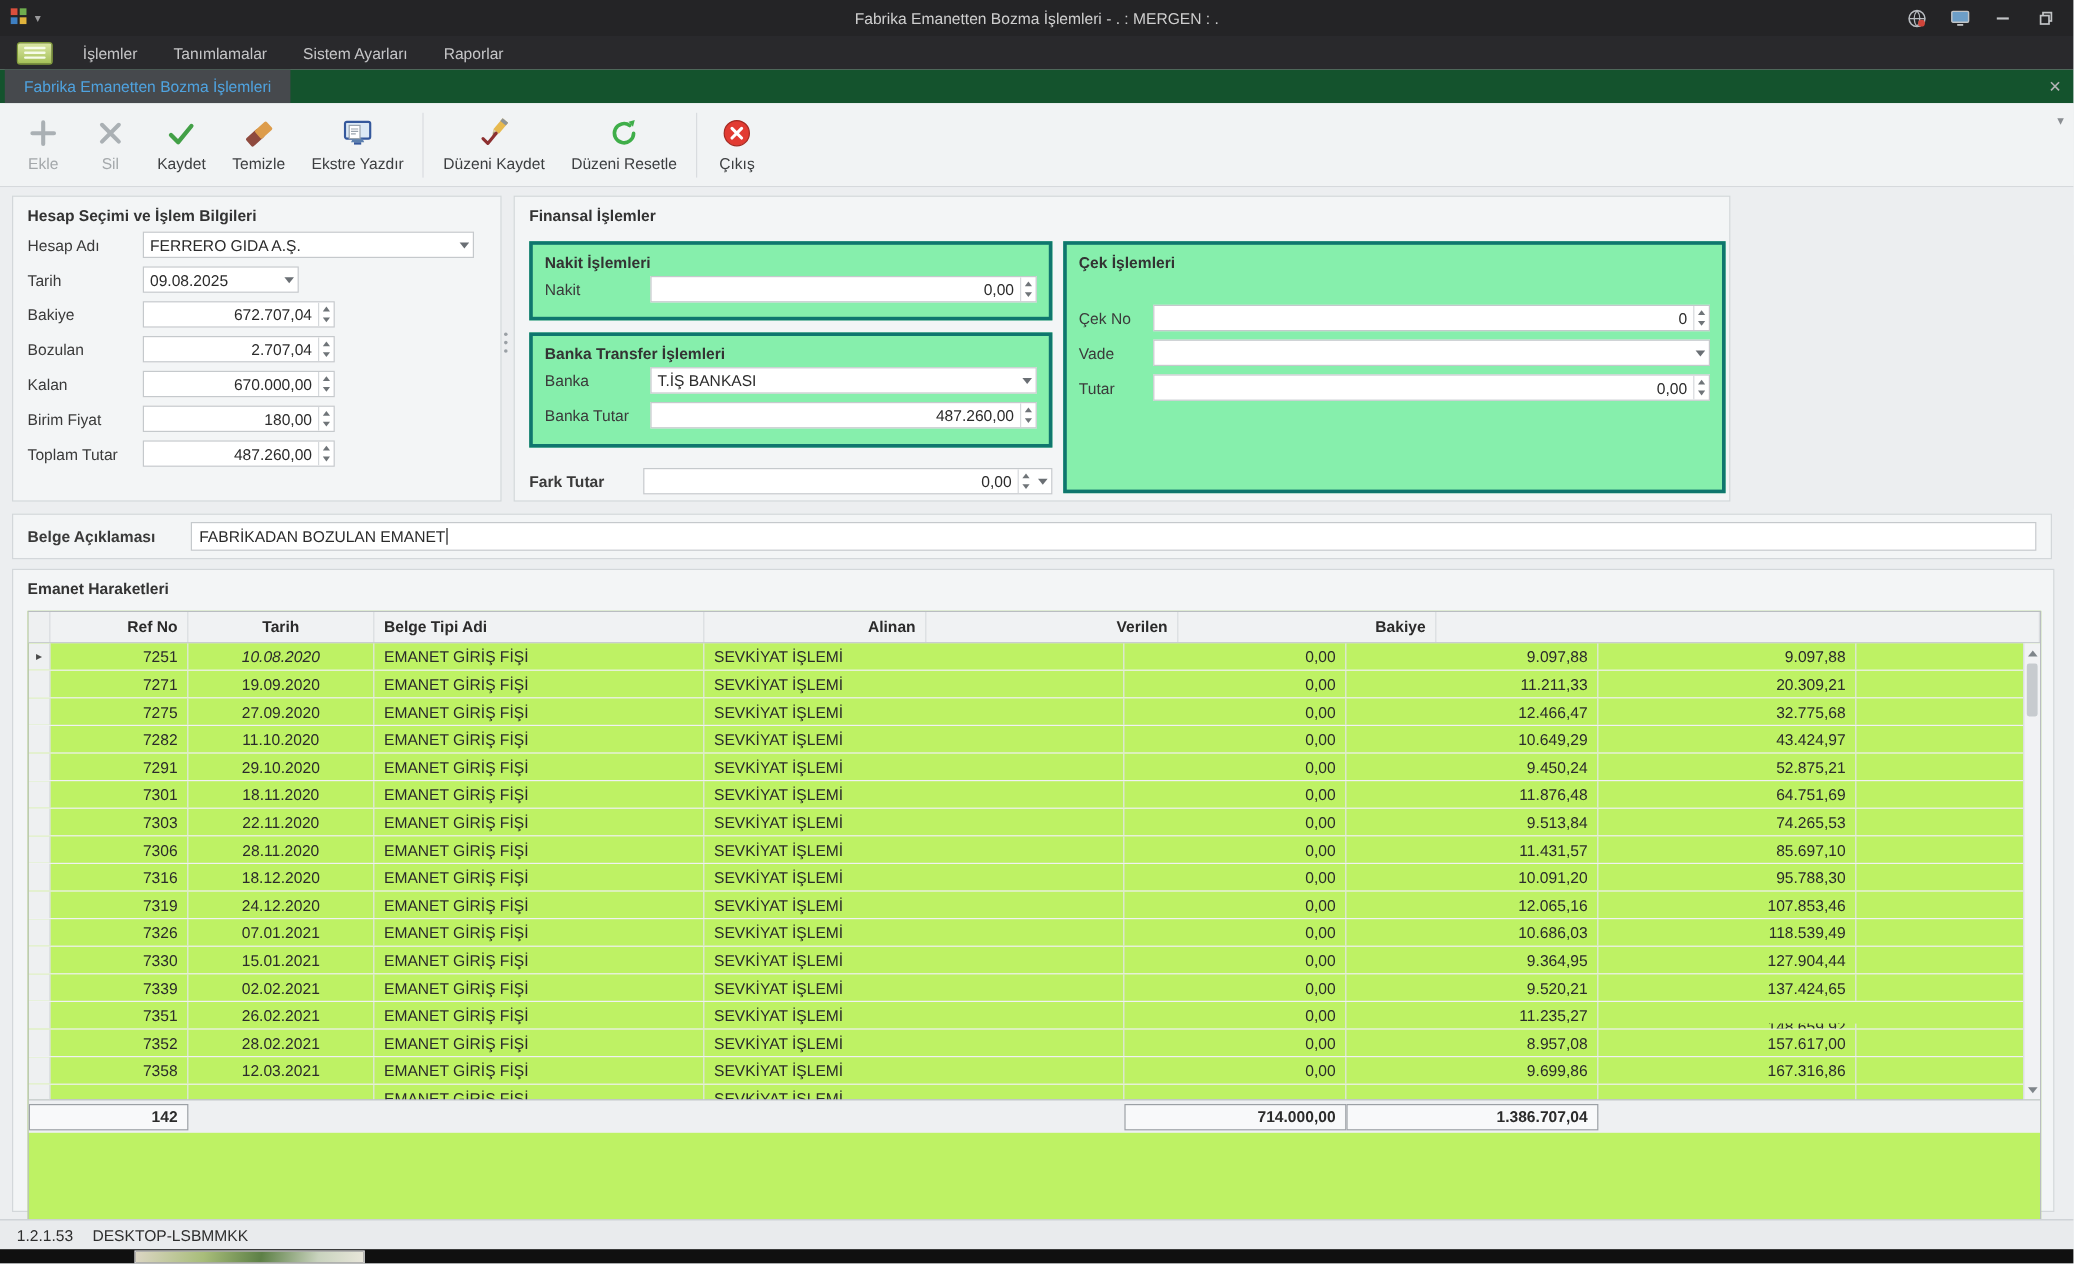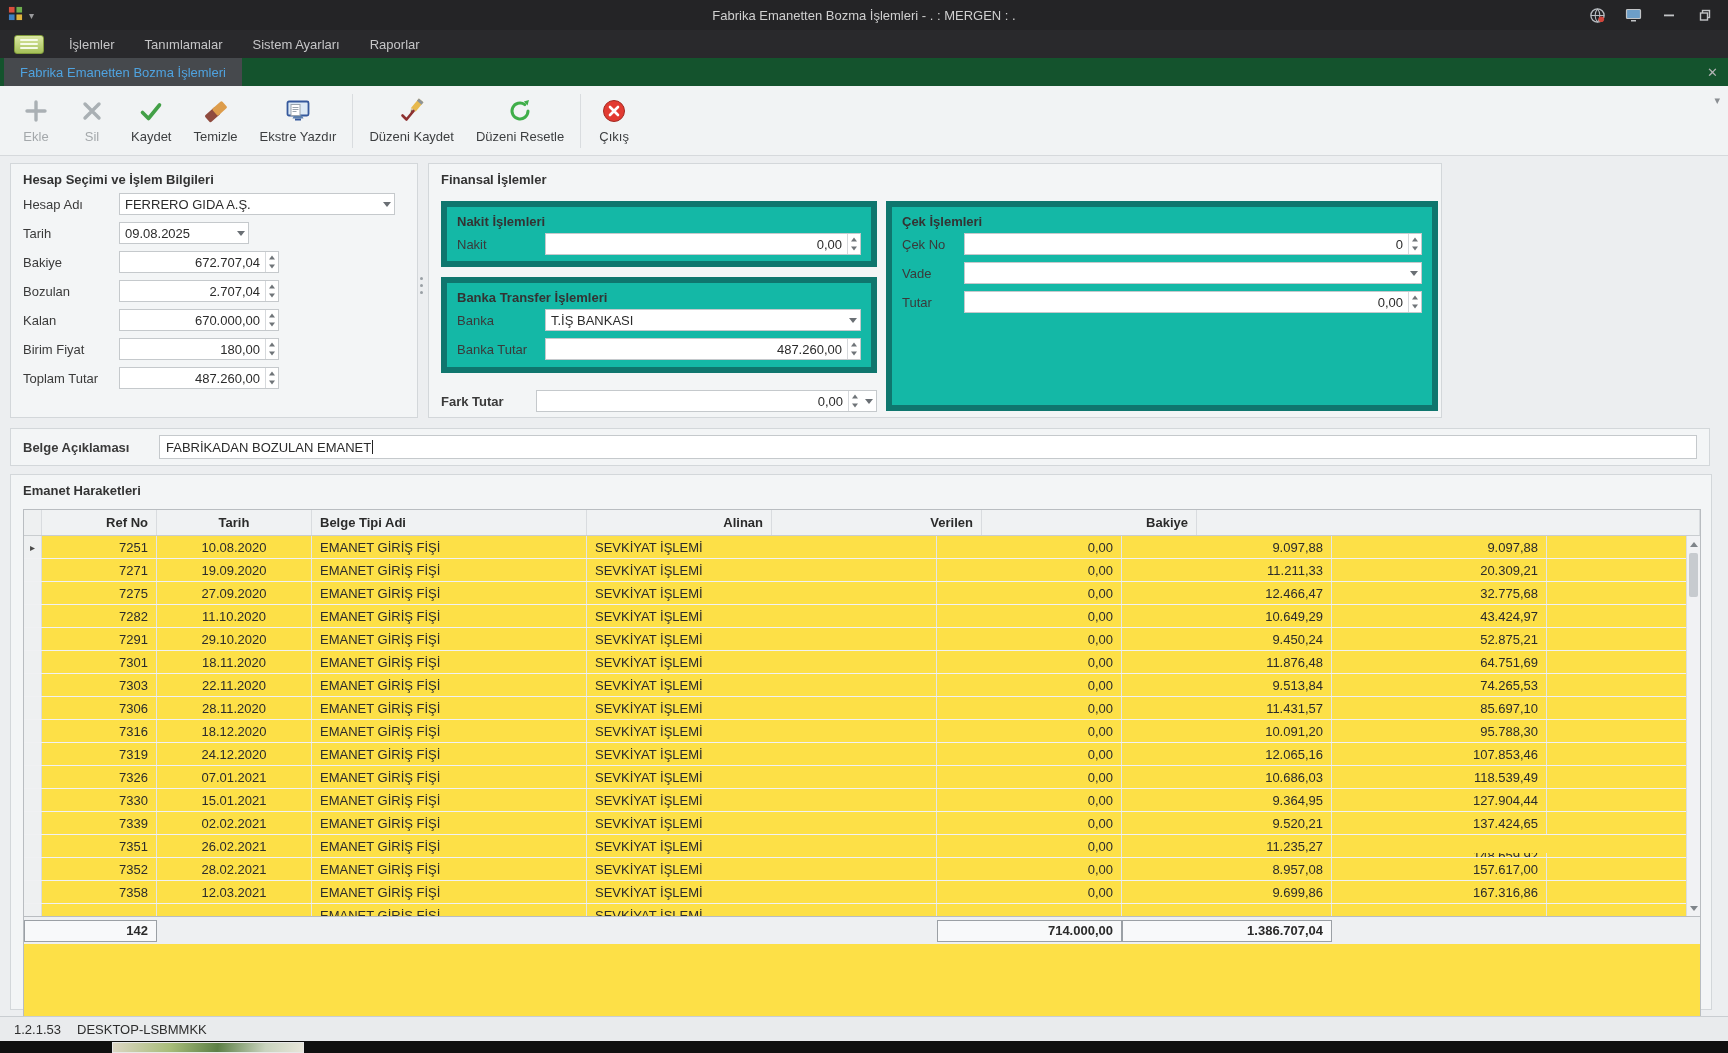--- a/index.html
+++ b/index.html
@@ -31,21 +31,21 @@
   .tbtn .lbl { font-size:13px; color:#3c3e40; white-space:nowrap; }
   .tbtn.disabled .lbl { color:#a4a8ab; }
   .ticon { height:26px; display:flex; align-items:center; }
   .tsep { width:1px; height:54px; background:#d9dcdf; margin:0 5px; }
   .toolbar-overflow { position:absolute; right:8px; top:8px; color:#8a8e92; font-size:11px; }
 
   
   .content { position:absolute; top:156px; left:0; right:0; bottom:37px; background:#eceef0; }
   .panel { position:absolute; background:#f3f5f6; border:1px solid #d3d7da; }
   .panel-title { font-weight:bold; color:#333; padding:8px 12px 6px; }
-  .group { position:absolute; background:#14b8a6; border:6px solid #0f766e; }
+  .group { position:absolute; background:#86efac; border:3px solid #0f766e; }
   .group-title { font-weight:bold; color:#333; padding:7px 10px 4px; }
   .frow { display:flex; align-items:center; margin:0 12px 7px; }
   .flabel { color:#3a3a3a; flex:none; }
   .editor { background:#ffffff; border:1px solid #c5c9cc; height:22px; display:flex; align-items:center; overflow:hidden; }
   .editor .val { flex:1; padding:0 5px; white-space:nowrap; overflow:hidden; }
   .editor.num .val { text-align:right; }
   .dropbtn { width:15px; height:100%; flex:none; display:flex; align-items:center; justify-content:center; }
   .dropbtn::after { content:''; border:4px solid transparent; border-top:5px solid #6a6f74; margin-top:5px; }
   .spinner { width:13px; height:100%; flex:none; display:flex; flex-direction:column; border-left:1px solid #d6d9dc; }
   .spinner i { flex:1; position:relative; }
@@ -56,21 +56,21 @@
   .splitter i { width:3px; height:3px; border-radius:50%; background:#9aa0a5; }
   .bold { font-weight:bold; }
 
   
   .belge-inner { display:flex; align-items:center; height:100%; padding:0 12px; }
   .belge-inner .flabel { width:136px; font-weight:bold; }
   .belge-input { flex:1; background:#fff; border:1px solid #c5c9cc; height:24px; display:flex; align-items:center; padding:0 6px; }
   .caret { width:1px; height:14px; background:#222; margin-left:1px; }
 
   
-  .gridbox { position:absolute; left:12px; top:34px; width:1678px; height:528px; border:1px solid #b9bdc1; background:#fde047; }
+  .gridbox { position:absolute; left:12px; top:34px; width:1678px; height:528px; border:1px solid #b9bdc1; background:#bef264; }
   .ghead { display:flex; height:26px; background:#f0f2f3; border-bottom:1px solid #c9cdd0; }
   .ghead .gcell { font-weight:bold; }
   .gcell { display:flex; align-items:center; padding:0 8px; border-right:1px solid #e3e5e8; white-space:nowrap; overflow:hidden; flex:none; }
   .ghead .gcell { border-right:1px solid #d9dcdf; }
   .a-left { justify-content:flex-start; }
   .a-right { justify-content:flex-end; }
   .a-center { justify-content:center; }
   .gind { width:18px; flex:none; background:#eef0f1; border-right:1px solid #d9dcdf; display:flex; align-items:center; justify-content:center; font-size:10px; color:#4a4a4a; }
   .gviewport { height:380px; overflow:hidden; }
   .grow { display:flex; height:23px; border-bottom:1px solid #f0f1f3; }
@@ -364,21 +364,21 @@
         <span class="spinner">
             <i class="up"></i>
             <i class="dn"></i>
           </span>
         <span class="dropbtn"></span>
       </div>
     </div>
 
     <div class="group" style="left:457px; top:37px; width:552px; height:210px;">
       <div class="group-title">Çek İşlemleri</div>
-      <div class="frow" style="margin-left:10px; margin-right:10px;">
+      <div class="frow" style="margin-left:10px; margin-right:10px;margin-top:24px;">
         <div class="flabel" style="width:62px">Çek No</div>
         <div class="editor num" style="flex:1">
           <span class="val">0</span>
           <span class="spinner">
               <i class="up"></i>
               <i class="dn"></i>
             </span>
         </div>
       </div>
       <div class="frow" style="margin-left:10px; margin-right:10px;">
@@ -421,21 +421,21 @@
           <div class="gcell a-left" style="width: 275px;">Belge Tipi Adi</div>
           <div class="gcell a-right" style="width: 185px;">Alinan</div>
           <div class="gcell a-right" style="width: 210px;">Verilen</div>
           <div class="gcell a-right" style="width: 215px;">Bakiye</div>
           <div class="gcell gfill"></div>
         </div>
       <div class="gviewport" id="grid-rows">
           <div class="grow">
             <div class="gind">▸</div>
             <div class="gcell a-right" style="width: 115px;">7251</div>
-            <div class="gcell a-center" style="width: 155px;">10.08.2020</div>
+            <div class="gcell a-center" style="width: 155px; font-style: italic;">10.08.2020</div>
             <div class="gcell a-left" style="width: 275px;">EMANET GİRİŞ FİŞİ</div>
             <div class="gcell a-left" style="width: 350px;">SEVKİYAT İŞLEMİ</div>
             <div class="gcell a-right" style="width: 185px;">0,00</div>
             <div class="gcell a-right" style="width: 210px;">9.097,88</div>
             <div class="gcell a-right" style="width: 215px;">9.097,88</div>
             <div class="gcell gfill"></div>
           </div>
           <div class="grow">
             <div class="gind"></div>
             <div class="gcell a-right" style="width: 115px;">7271</div>

